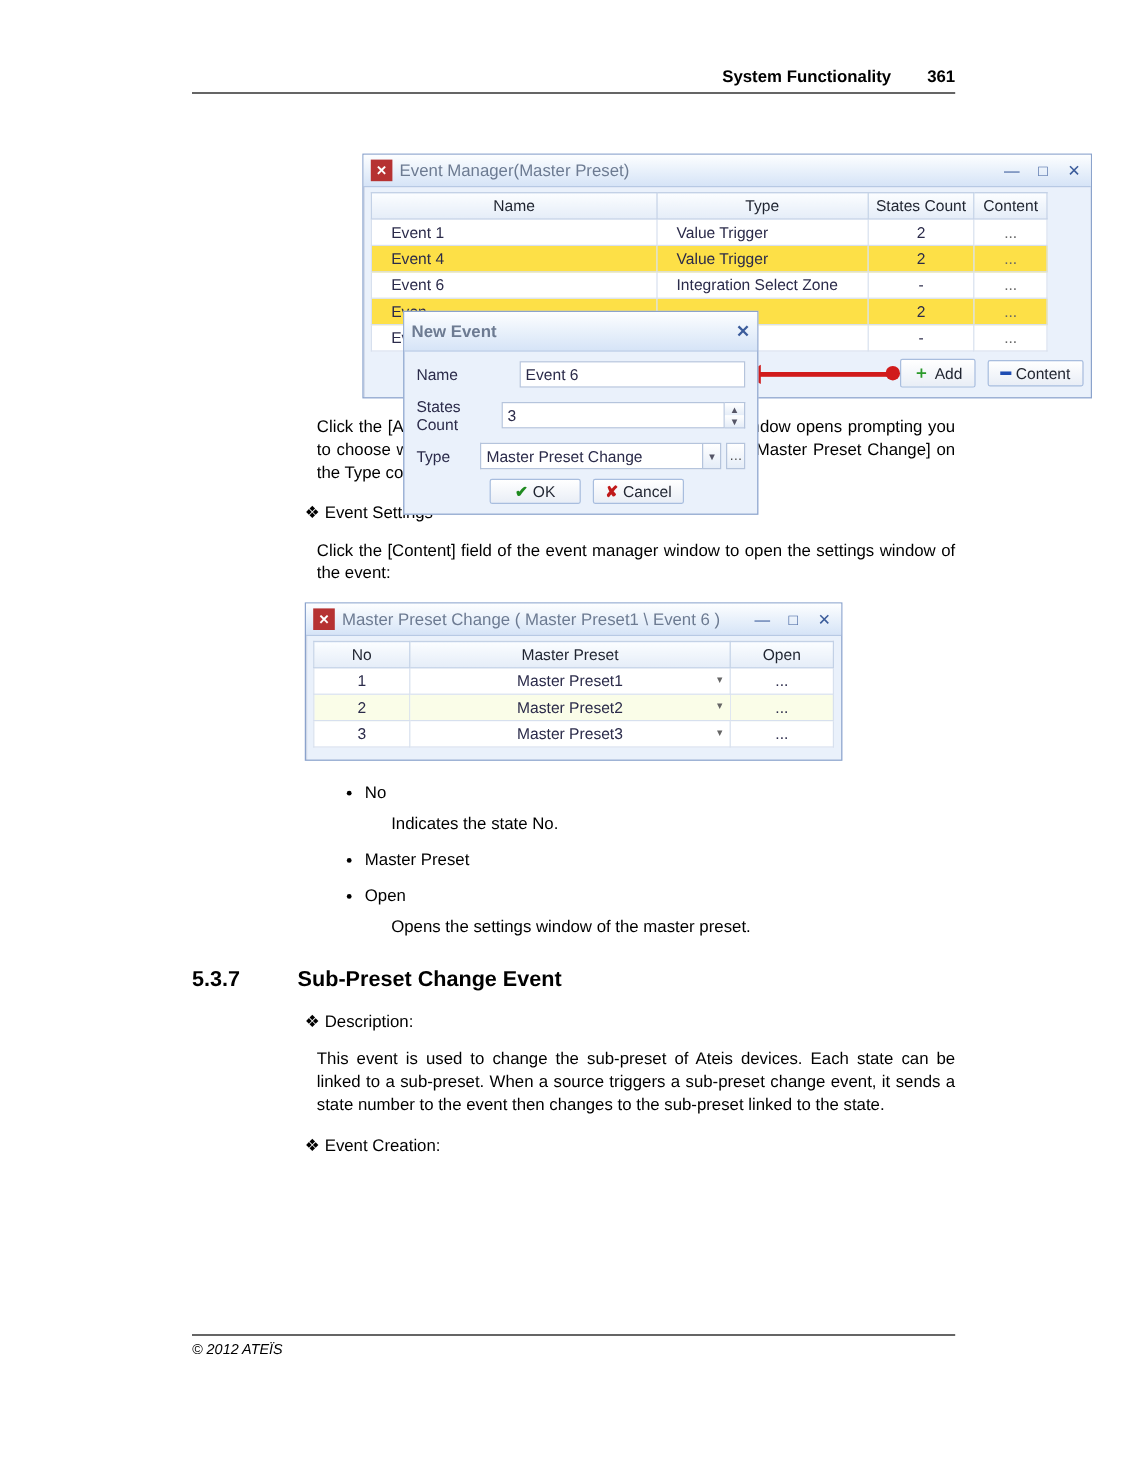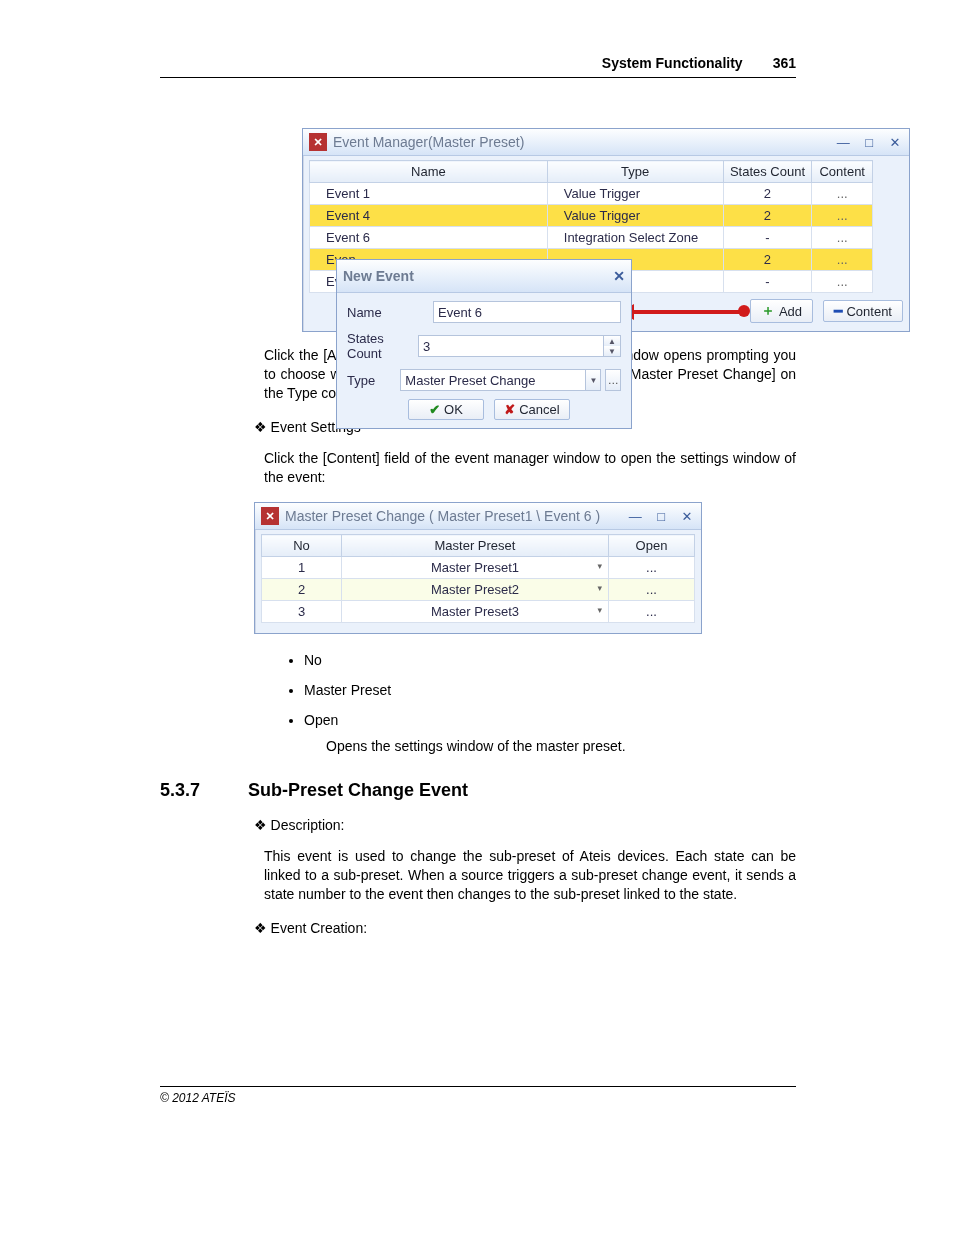--- a/index.html
+++ b/index.html
@@ -330,20 +330,21 @@
           <td class="dd">Master Preset3</td>
           <td>...</td>
         </tr>
       </tbody>
     </table>
   </div>
 
   <ul class="bullet-list">
     <li>
       <span>No</span>
+      <p>Indicates the state No.</p>
     </li>
     <li>
       <span>Master Preset</span>
     </li>
     <li>
       <span>Open</span>
       <p>Opens the settings window of the master preset.</p>
     </li>
   </ul>
 

